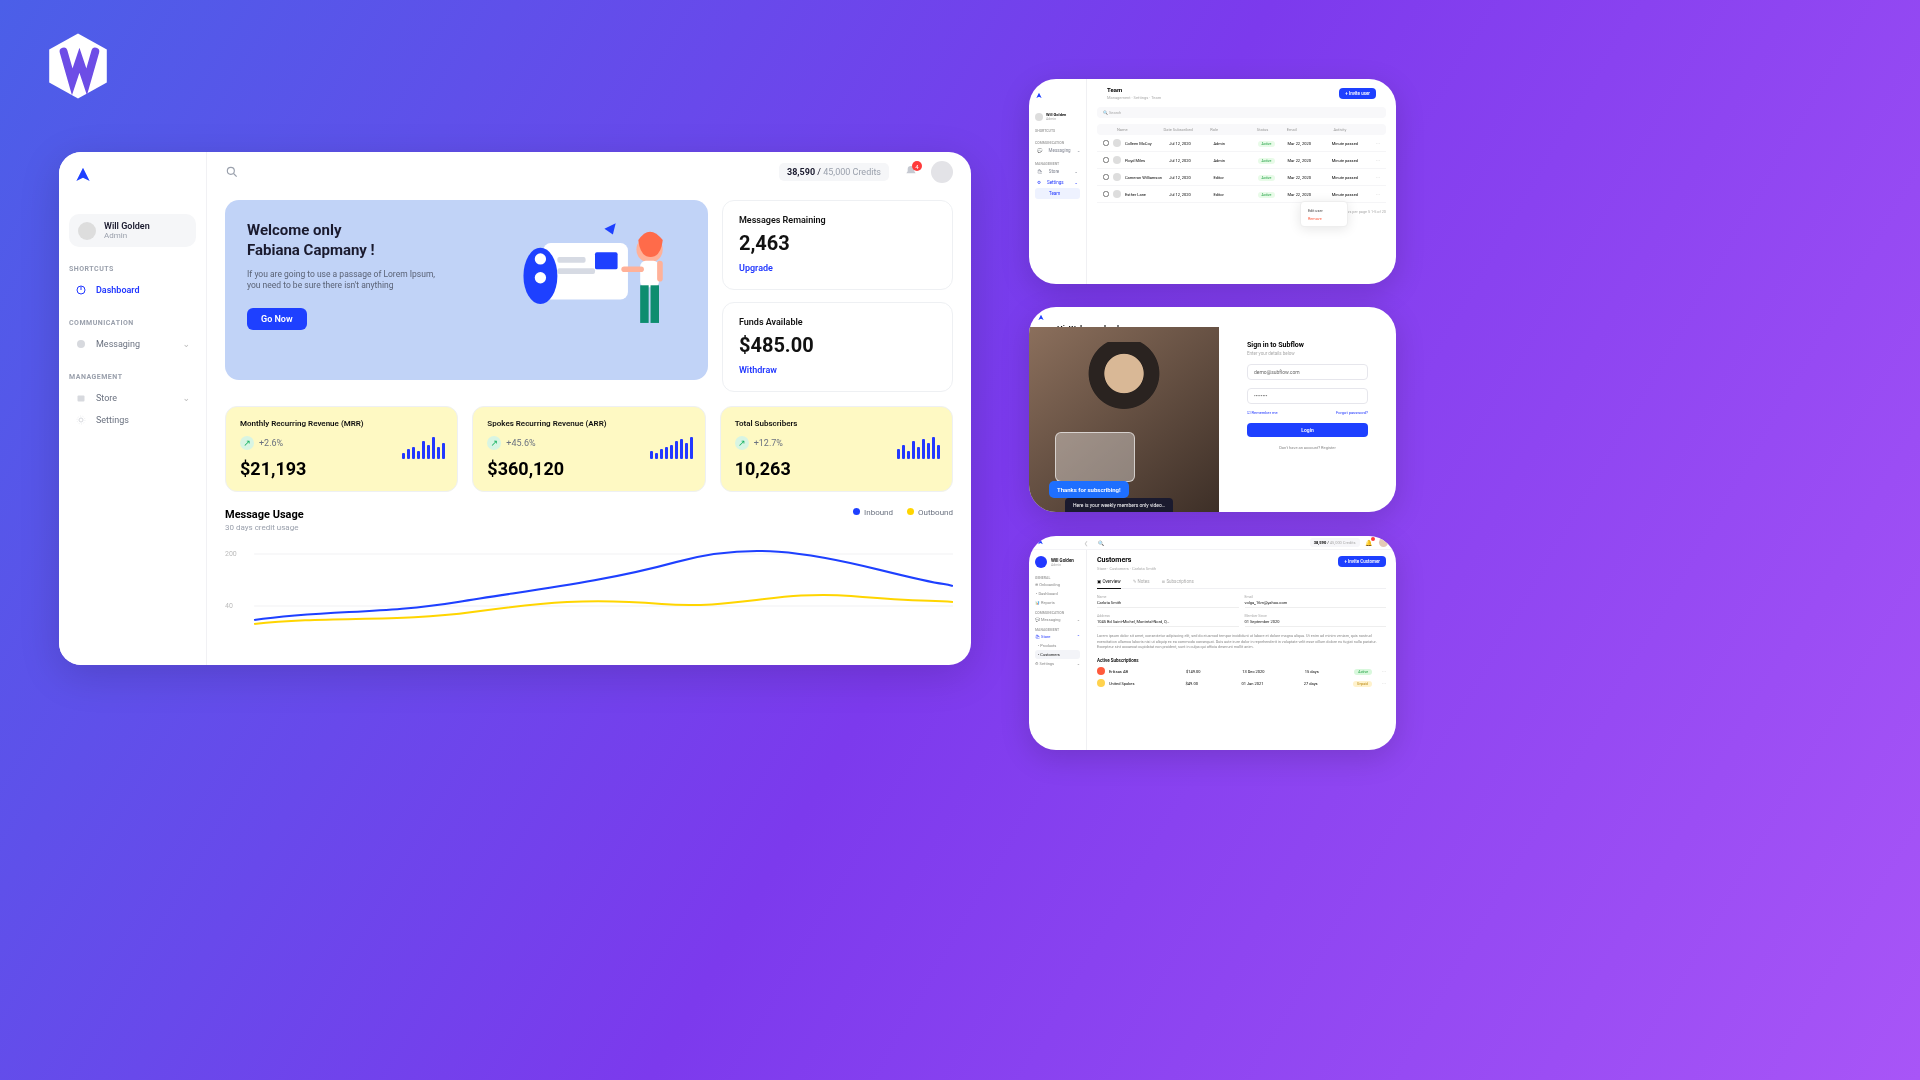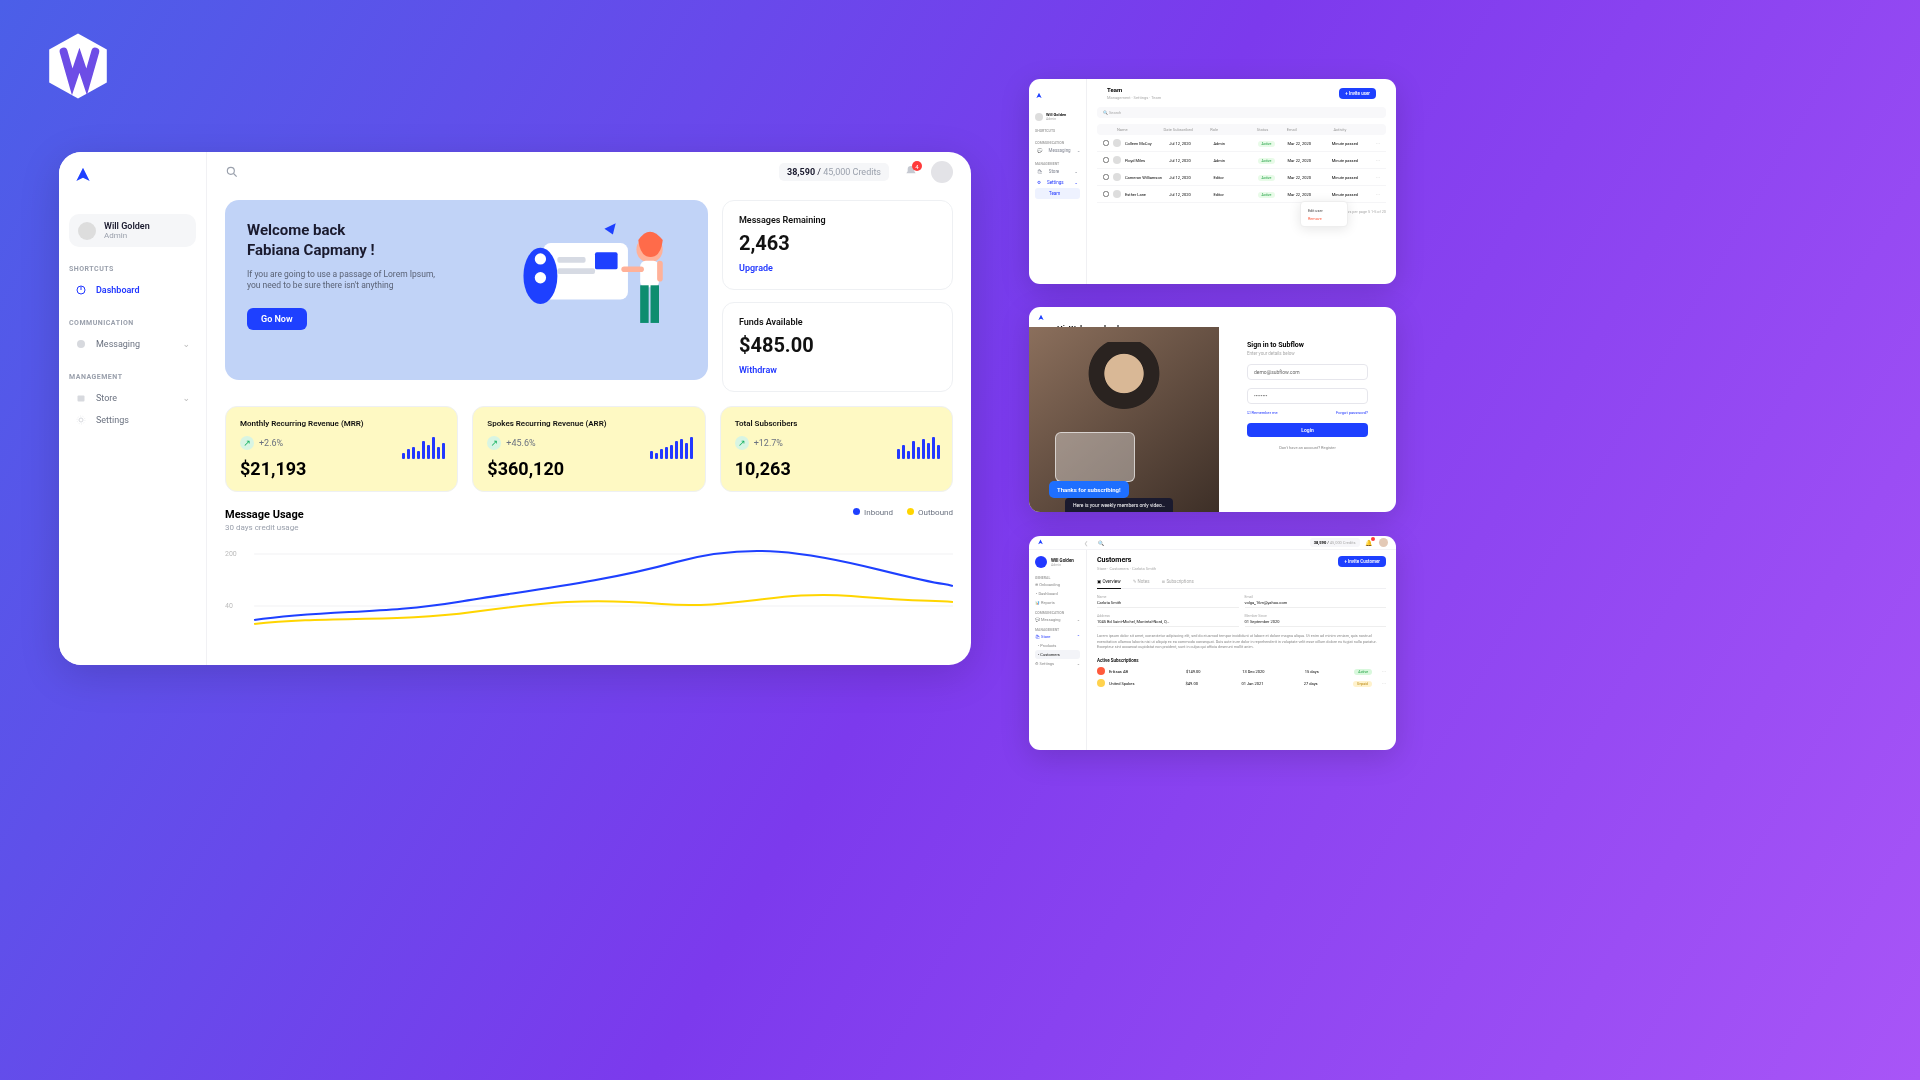--- a/index.html
+++ b/index.html
@@ -62,21 +62,21 @@
 .panel-b { flex:1; }
 .panel-b h4 { font-size:11px; font-weight:700; }
 .panel-b p { font-size:8px; color:#9aa0ac; margin-top:2px; }
 .legend { display:flex; gap:14px; float:right; }
 .leg-item { font-size:8px; color:#6b7280; display:flex; gap:4px; }
 .leg-dot { width:7px; height:7px; border-radius:50%; }
 .chart { margin-top:10px; position:relative; height:100px; }
 .y-lbl { position:absolute; font-size:7px; color:#bbb; left:0; }
 
 
-.thumb { position:absolute; width:367px; background:#fff; border-radius:11px; box-shadow:0 8px 30px rgba(0,0,0,.15); overflow:hidden; }
+.thumb { position:absolute; width:367px; background:#fff; border-radius:27px; box-shadow:0 8px 30px rgba(0,0,0,.15); overflow:hidden; }
 .t1 { left:1029px; top:79px; height:205px; }
 .t2 { left:1029px; top:307px; height:205px; display:flex; }
 .t3 { left:1029px; top:536px; height:214px; }
 
 
 .t1-sidebar { width:58px; border-right:1px solid #f0f0f3; float:left; height:100%; padding:6px; }
 .t1-main { margin-left:58px; padding:6px 10px; }
 .t1 .mini-nav { font-size:4.5px; color:#808592; display:flex; gap:6px; align-items:center; padding:3px 2px; }
 .t1 .mini-nav.act { color:#2238ff; }
 .t1-top { display:flex; align-items:center; padding:3px 10px; height:16px; }
@@ -198,21 +198,21 @@
             <path d="M12 3a5 5 0 0 0-5 5v3l-2 3h14l-2-3V8a5 5 0 0 0-5-5z" fill="#c6c9d1"></path>
           </svg>
         <div class="dot">4</div>
       </div>
       <div class="top-av"></div>
     </div>
 
     <div class="content">
       <div class="row1">
         <div class="welcome">
-          <h2><span>Welcome back</span><br><span>Fabiana Capmany !</span></h2>
+          <h2><span>Welcome only</span><br><span>Fabiana Capmany !</span></h2>
           <p>If you are going to use a passage of Lorem Ipsum, you need to be sure there isn't anything</p>
           <button class="go-btn">Go Now</button>
           <svg class="illus" viewBox="0 0 200 170">
             <rect x="45" y="35" width="90" height="60" rx="8" fill="#fff"></rect>
             <rect x="60" y="50" width="30" height="6" rx="2" fill="#d6dae3"></rect>
             <rect x="60" y="62" width="40" height="6" rx="2" fill="#d6dae3"></rect>
             <rect x="100" y="45" width="24" height="18" rx="2" fill="#1e40ff"></rect>
             <ellipse cx="42" cy="70" rx="18" ry="30" fill="#1e40ff"></ellipse>
             <circle cx="42" cy="52" r="6" fill="#fff"></circle>
             <circle cx="42" cy="72" r="6" fill="#fff"></circle>

